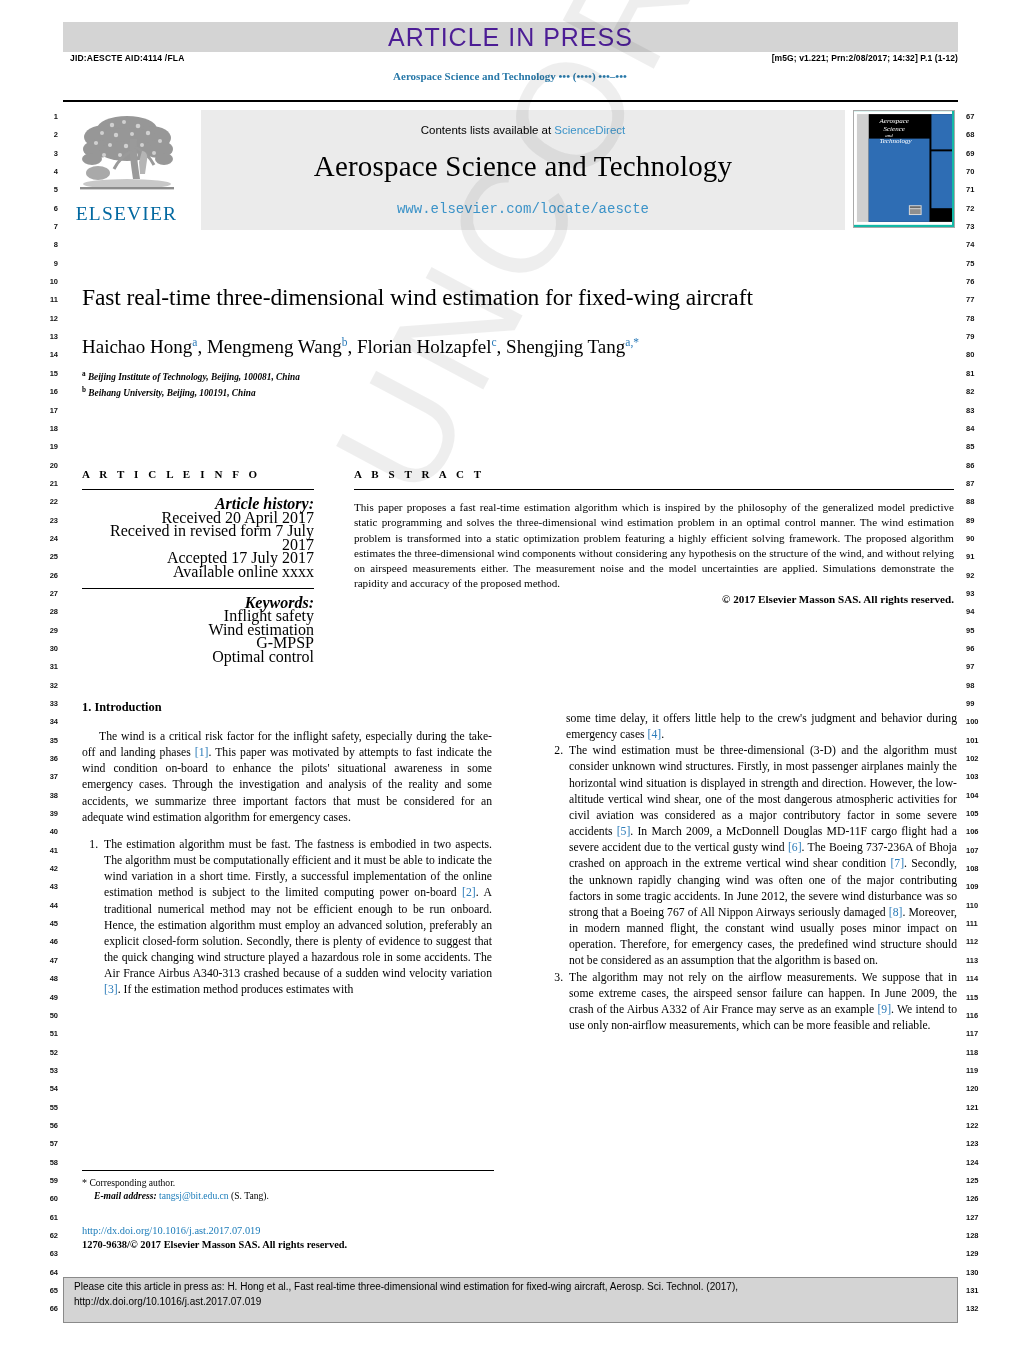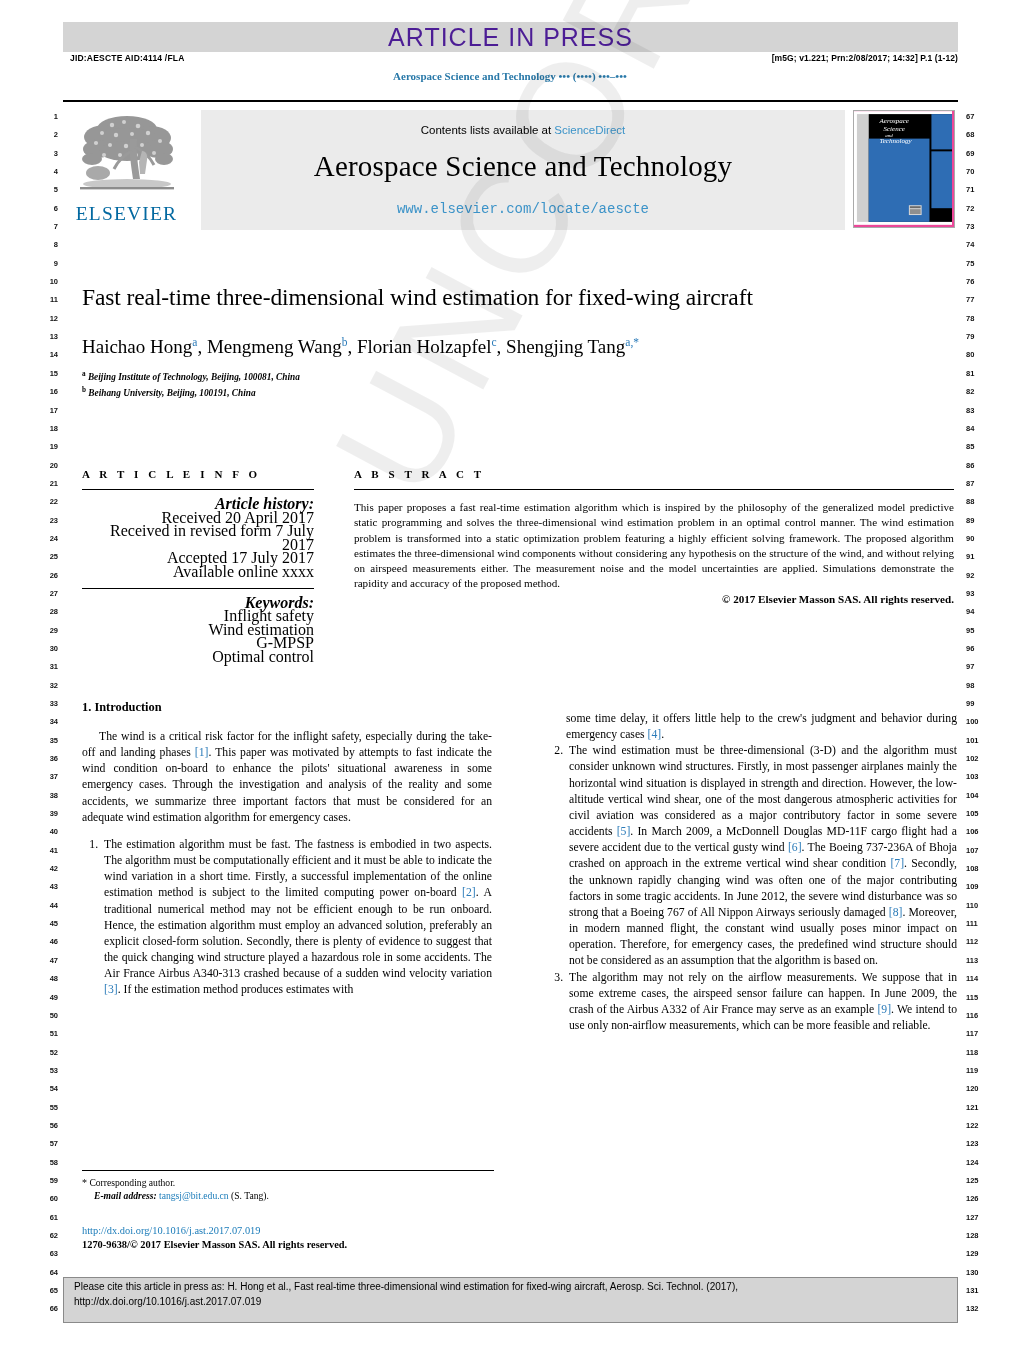--- a/index.html
+++ b/index.html
@@ -167,21 +167,21 @@
     color: #3c93c8;
     margin-top: 18px;
   }
   #cover-thumb {
     position: absolute;
     left: 790px;
     top: 8px;
     width: 100px;
     height: 116px;
     border: 1px solid #aaa;
-    background: #ec4899;
+    background: #14b8a6;
     overflow: hidden;
     text-decoration: underline;
   }
 
   
   #title-block {
     position: absolute;
     left: 82px;
     top: 282px;
     width: 790px;

